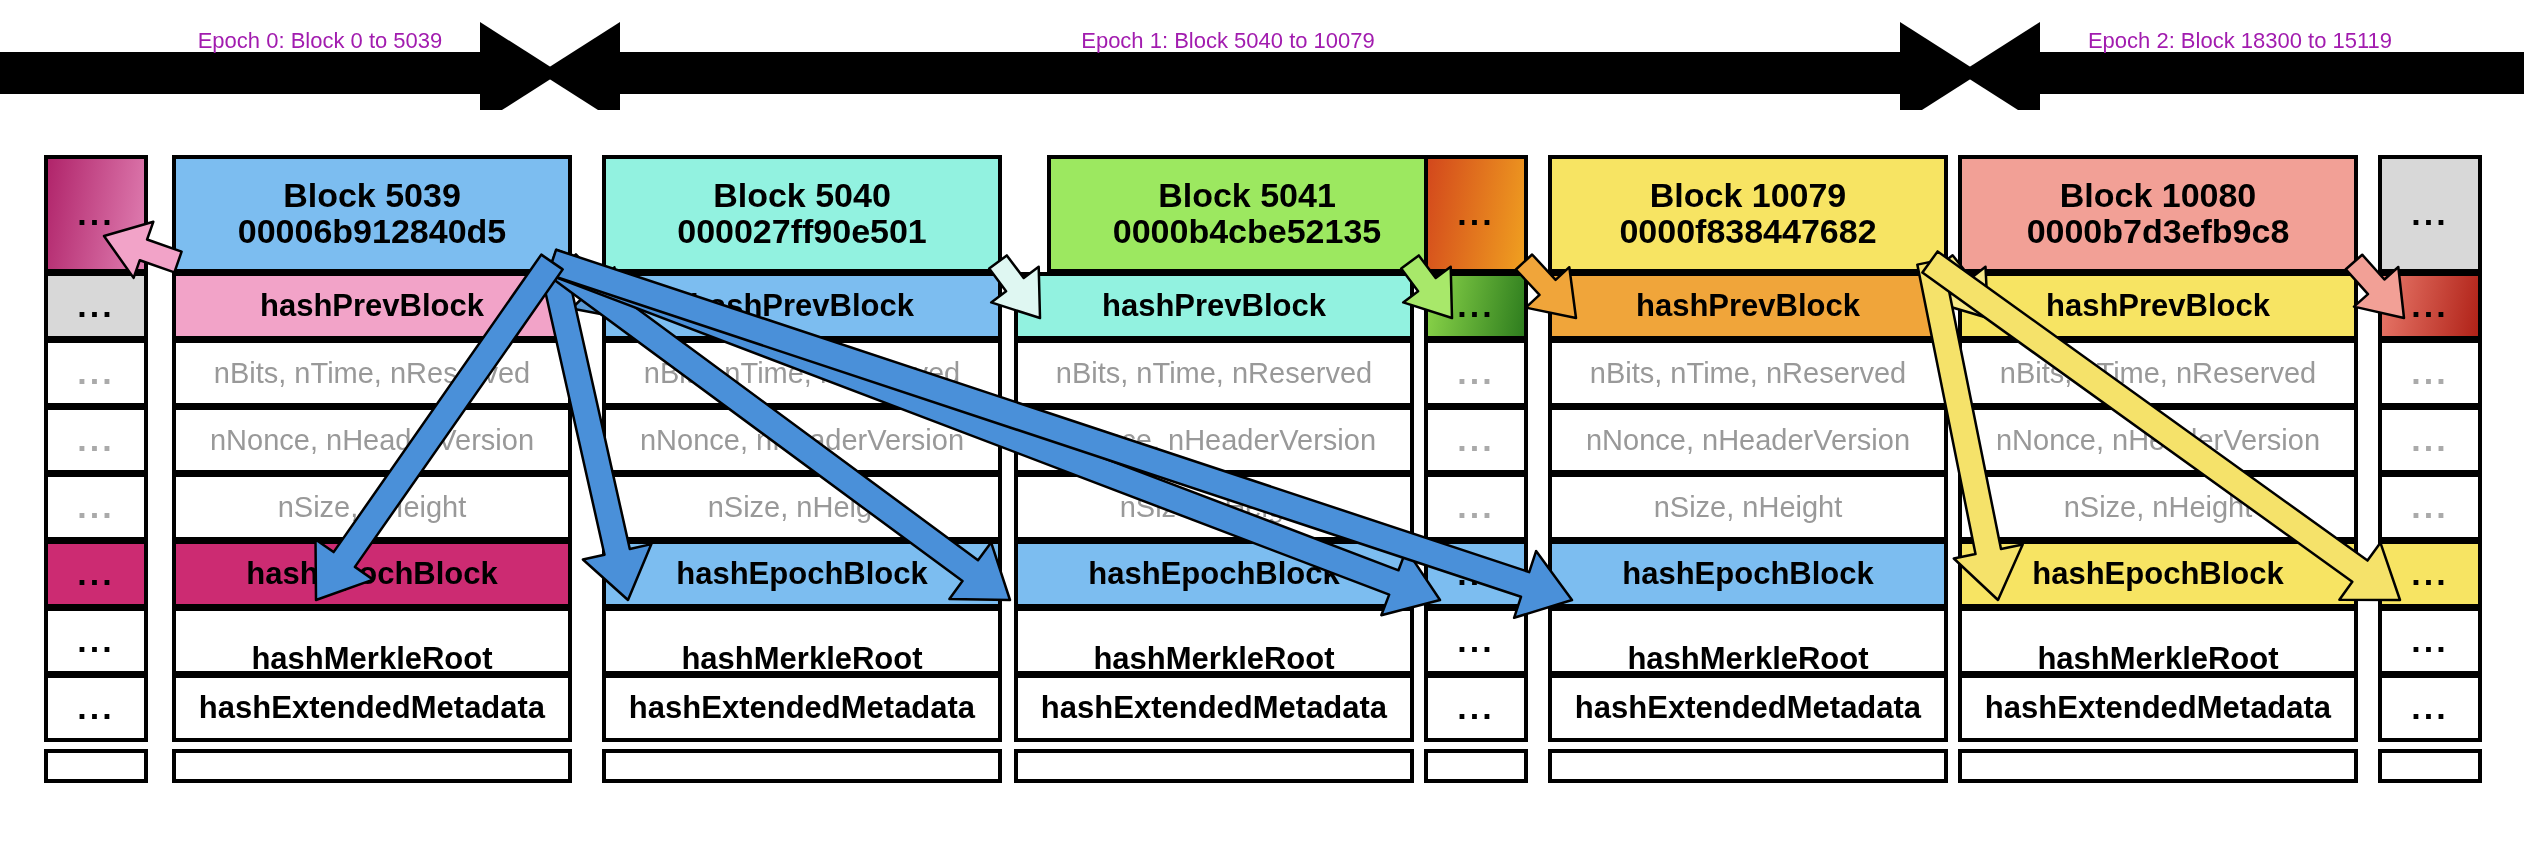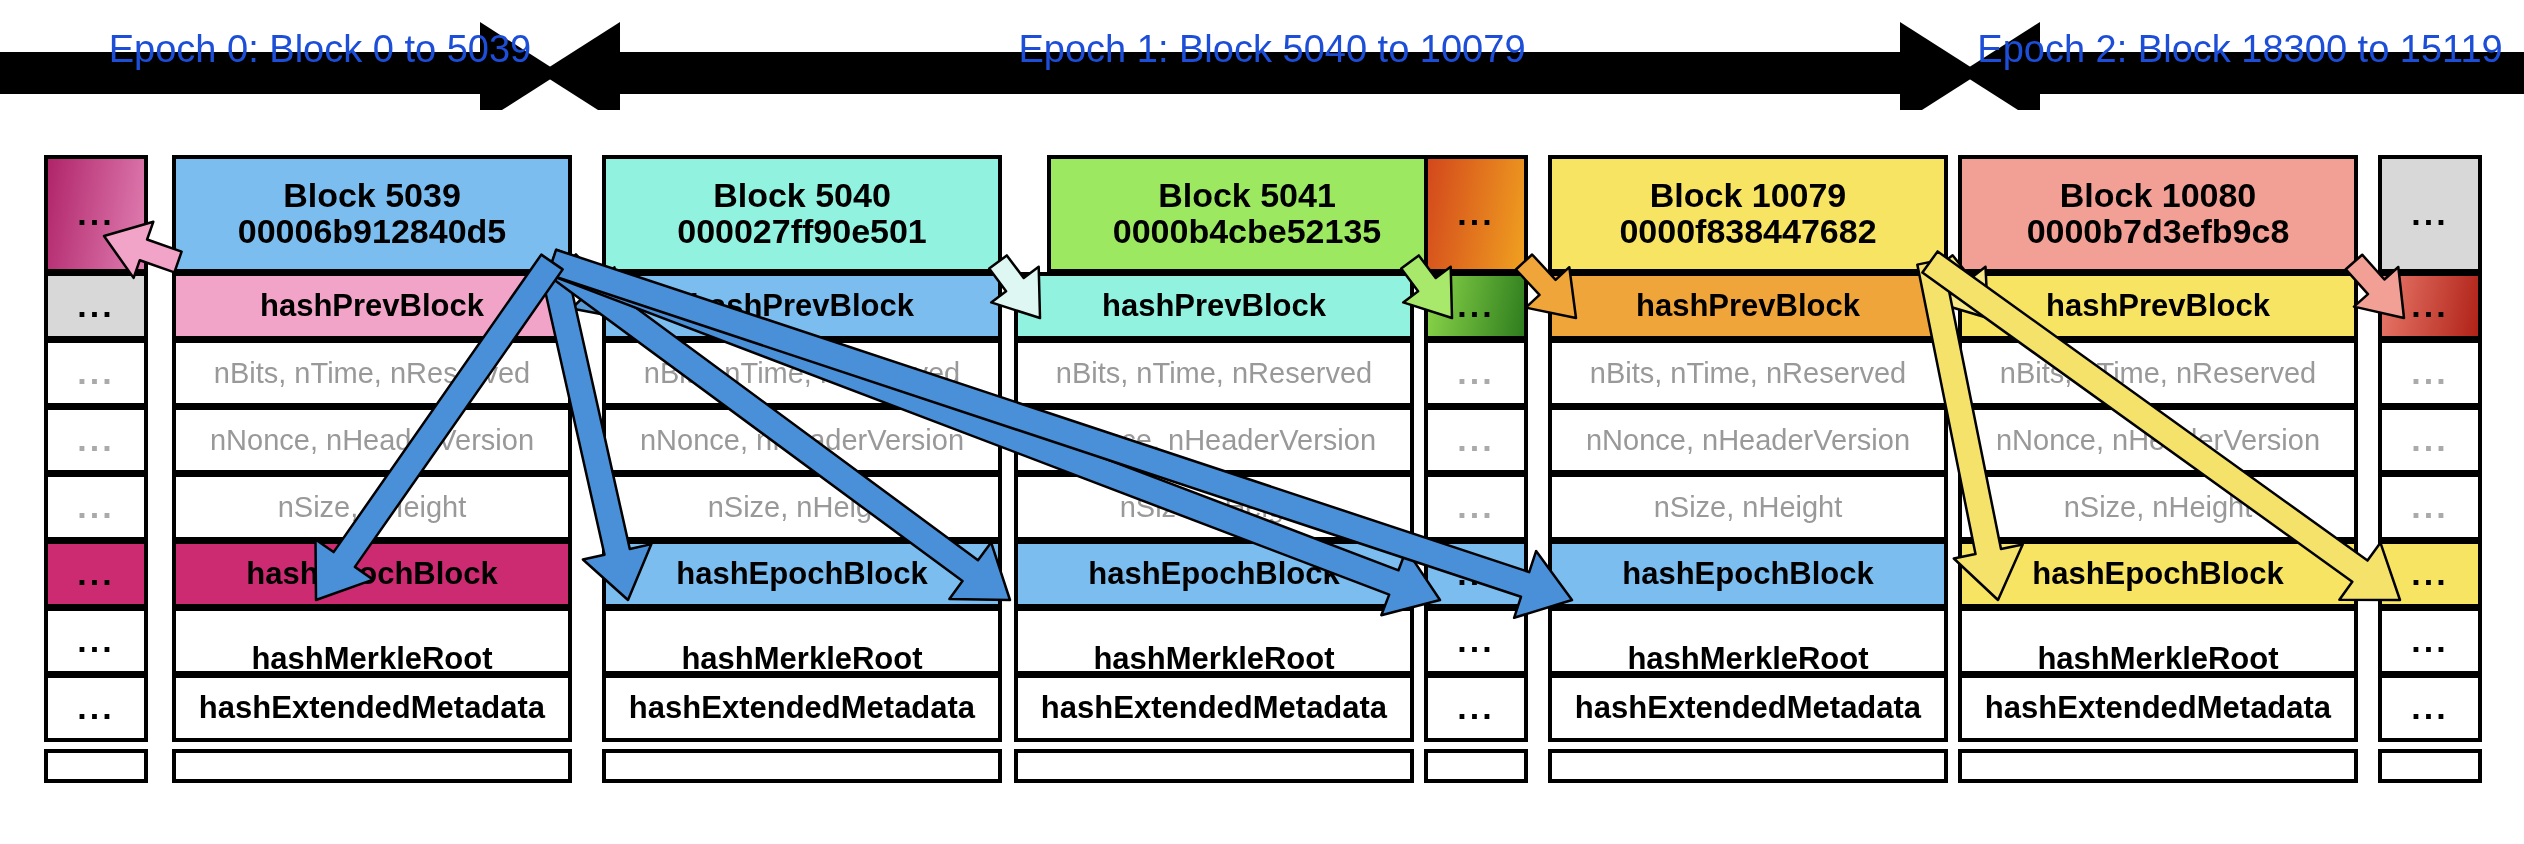--- a/index.html
+++ b/index.html
@@ -1,20 +1,20 @@
 <!DOCTYPE html>
 <html><head>
 <meta charset="utf-8">
 <style>
   html,body{margin:0;padding:0;background:#fff;}
   body{width:2524px;height:844px;position:relative;font-family:"Liberation Sans",sans-serif;overflow:hidden;}
 
   
   #timeline{position:absolute;left:0;top:0;width:2524px;height:110px;}
-  .epoch-label{position:absolute;color:#1d4ed8;font-size:38px;white-space:nowrap;text-align:center;top:28px;}
+  .epoch-label{position:absolute;color:#a21caf;font-size:22px;white-space:nowrap;text-align:center;top:28px;}
 
   
   #grid{position:absolute;left:0;top:155px;width:2524px;}
   .col{position:absolute;top:0;}
   .cell{position:relative;box-sizing:border-box;border:4px solid #000;margin-bottom:-1px;
         display:flex;align-items:center;justify-content:center;
         font-size:31px;font-weight:bold;color:#000;text-align:center;background:#fff;
         line-height:1.05;}
   .cell.title{font-size:34px;flex-direction:column;}
   .cell.muted{color:#999;font-weight:normal;font-size:29px;}
@@ -43,21 +43,21 @@
       <polygon points="620,22 540,73 620,124" fill="#000"></polygon>
       <polygon points="1900,22 1980,73 1900,124" fill="#000"></polygon>
     </g>
 
     <g>
       <rect x="2040" y="52" width="484" height="42" fill="#000"></rect>
       <polygon points="2040,22 1960,73 2040,124" fill="#000"></polygon>
     </g>
   </svg>
   <div class="epoch-label" style="left:20px;width:600px;">Epoch 0: Block 0 to 5039</div>
-  <div class="epoch-label" style="left:672px;width:1200px;">Epoch 1: Block 5040 to 10079</div>
+  <div class="epoch-label" style="left:628px;width:1200px;">Epoch 1: Block 5040 to 10079</div>
   <div class="epoch-label" style="left:1960px;width:560px;">Epoch 2: Block 18300 to 15119</div>
 </div>
 
 <div id="grid">
     <div class="col" style="left: 44px; width: 104px;">
       <div class="cell title dots" style="height: 118px; width: 100%; background-image: linear-gradient(100deg, rgb(176, 36, 106) 0%, rgb(224, 127, 178) 100%);">...</div>
       <div class="cell dots" style="height: 68px; width: 100%; background: rgb(216, 216, 216);">...</div>
       <div class="cell dots muted" style="height: 68px; width: 100%; background: rgb(255, 255, 255);">...</div>
       <div class="cell dots muted" style="height: 68px; width: 100%; background: rgb(255, 255, 255);">...</div>
       <div class="cell dots muted" style="height: 68px; width: 100%; background: rgb(255, 255, 255);">...</div>

